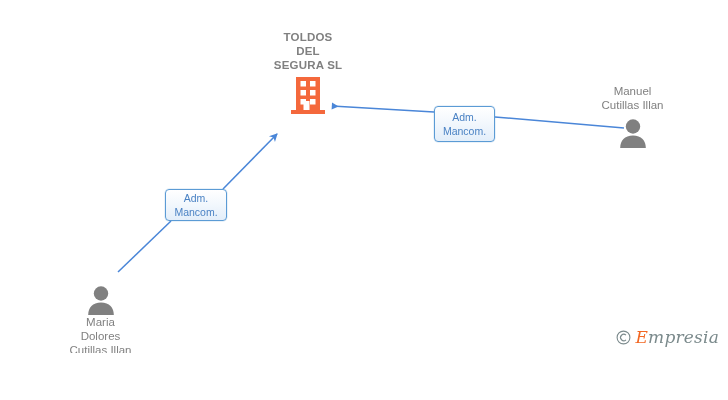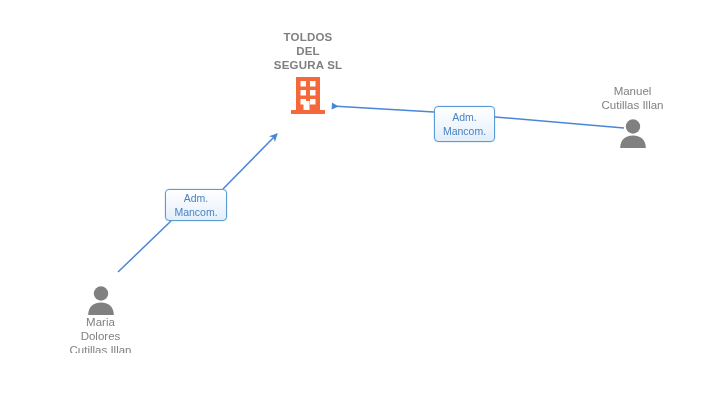--- a/index.html
+++ b/index.html
@@ -193,14 +193,21 @@
 Dolores
 Cutillas Illan</div>
   </div>
 
   <div class="rel-label" id="rel-label-right">Adm.
 Mancom.</div>
 
   <div class="rel-label" id="rel-label-left">Adm.
 Mancom.</div>
 
+  <div class="watermark">
+    <svg width="15" height="15" viewBox="0 0 15 15">
+      <circle cx="7.5" cy="7.5" r="6.4" fill="none" stroke="#7b8a8c" stroke-width="1.1"></circle>
+      <path d="M10,5.2 A3.2,3.2 0 1 0 10,9.8" fill="none" stroke="#7b8a8c" stroke-width="1.1"></path>
+    </svg>
+    <span class="wm-text"><span class="wm-cap">E</span><span>mpresia</span></span>
+  </div>
 
 </div>
 
 </body></html>

